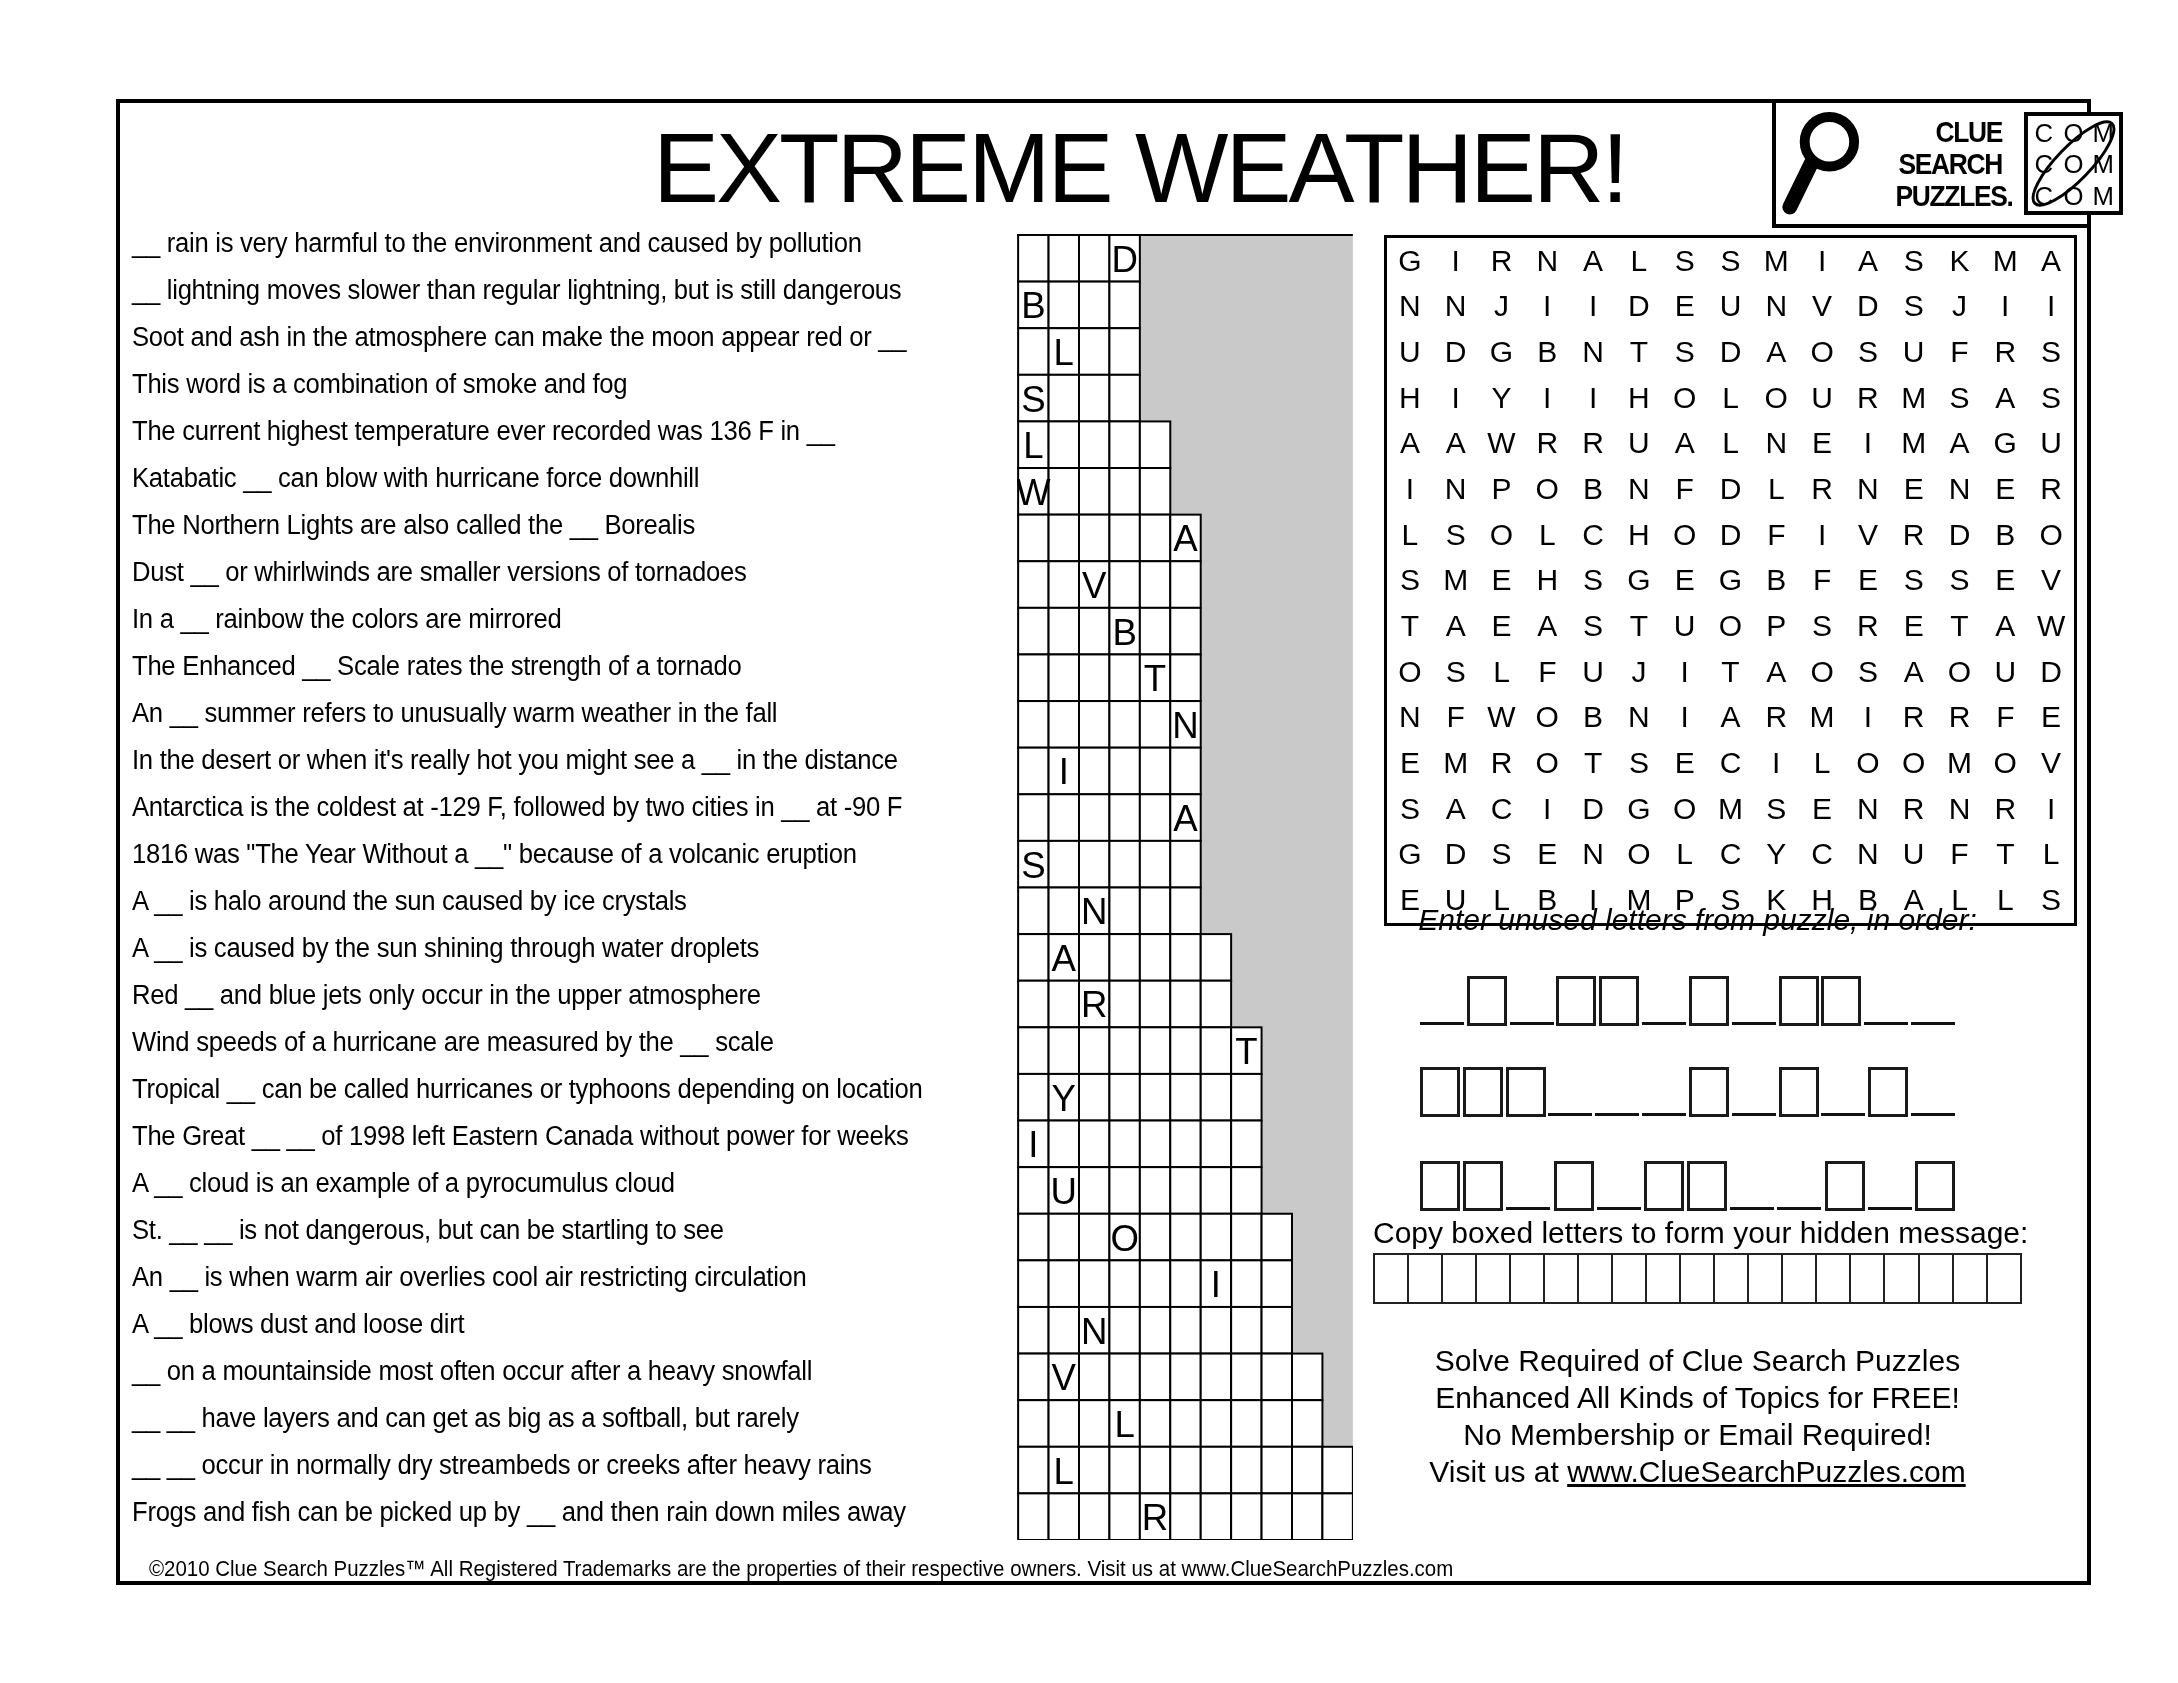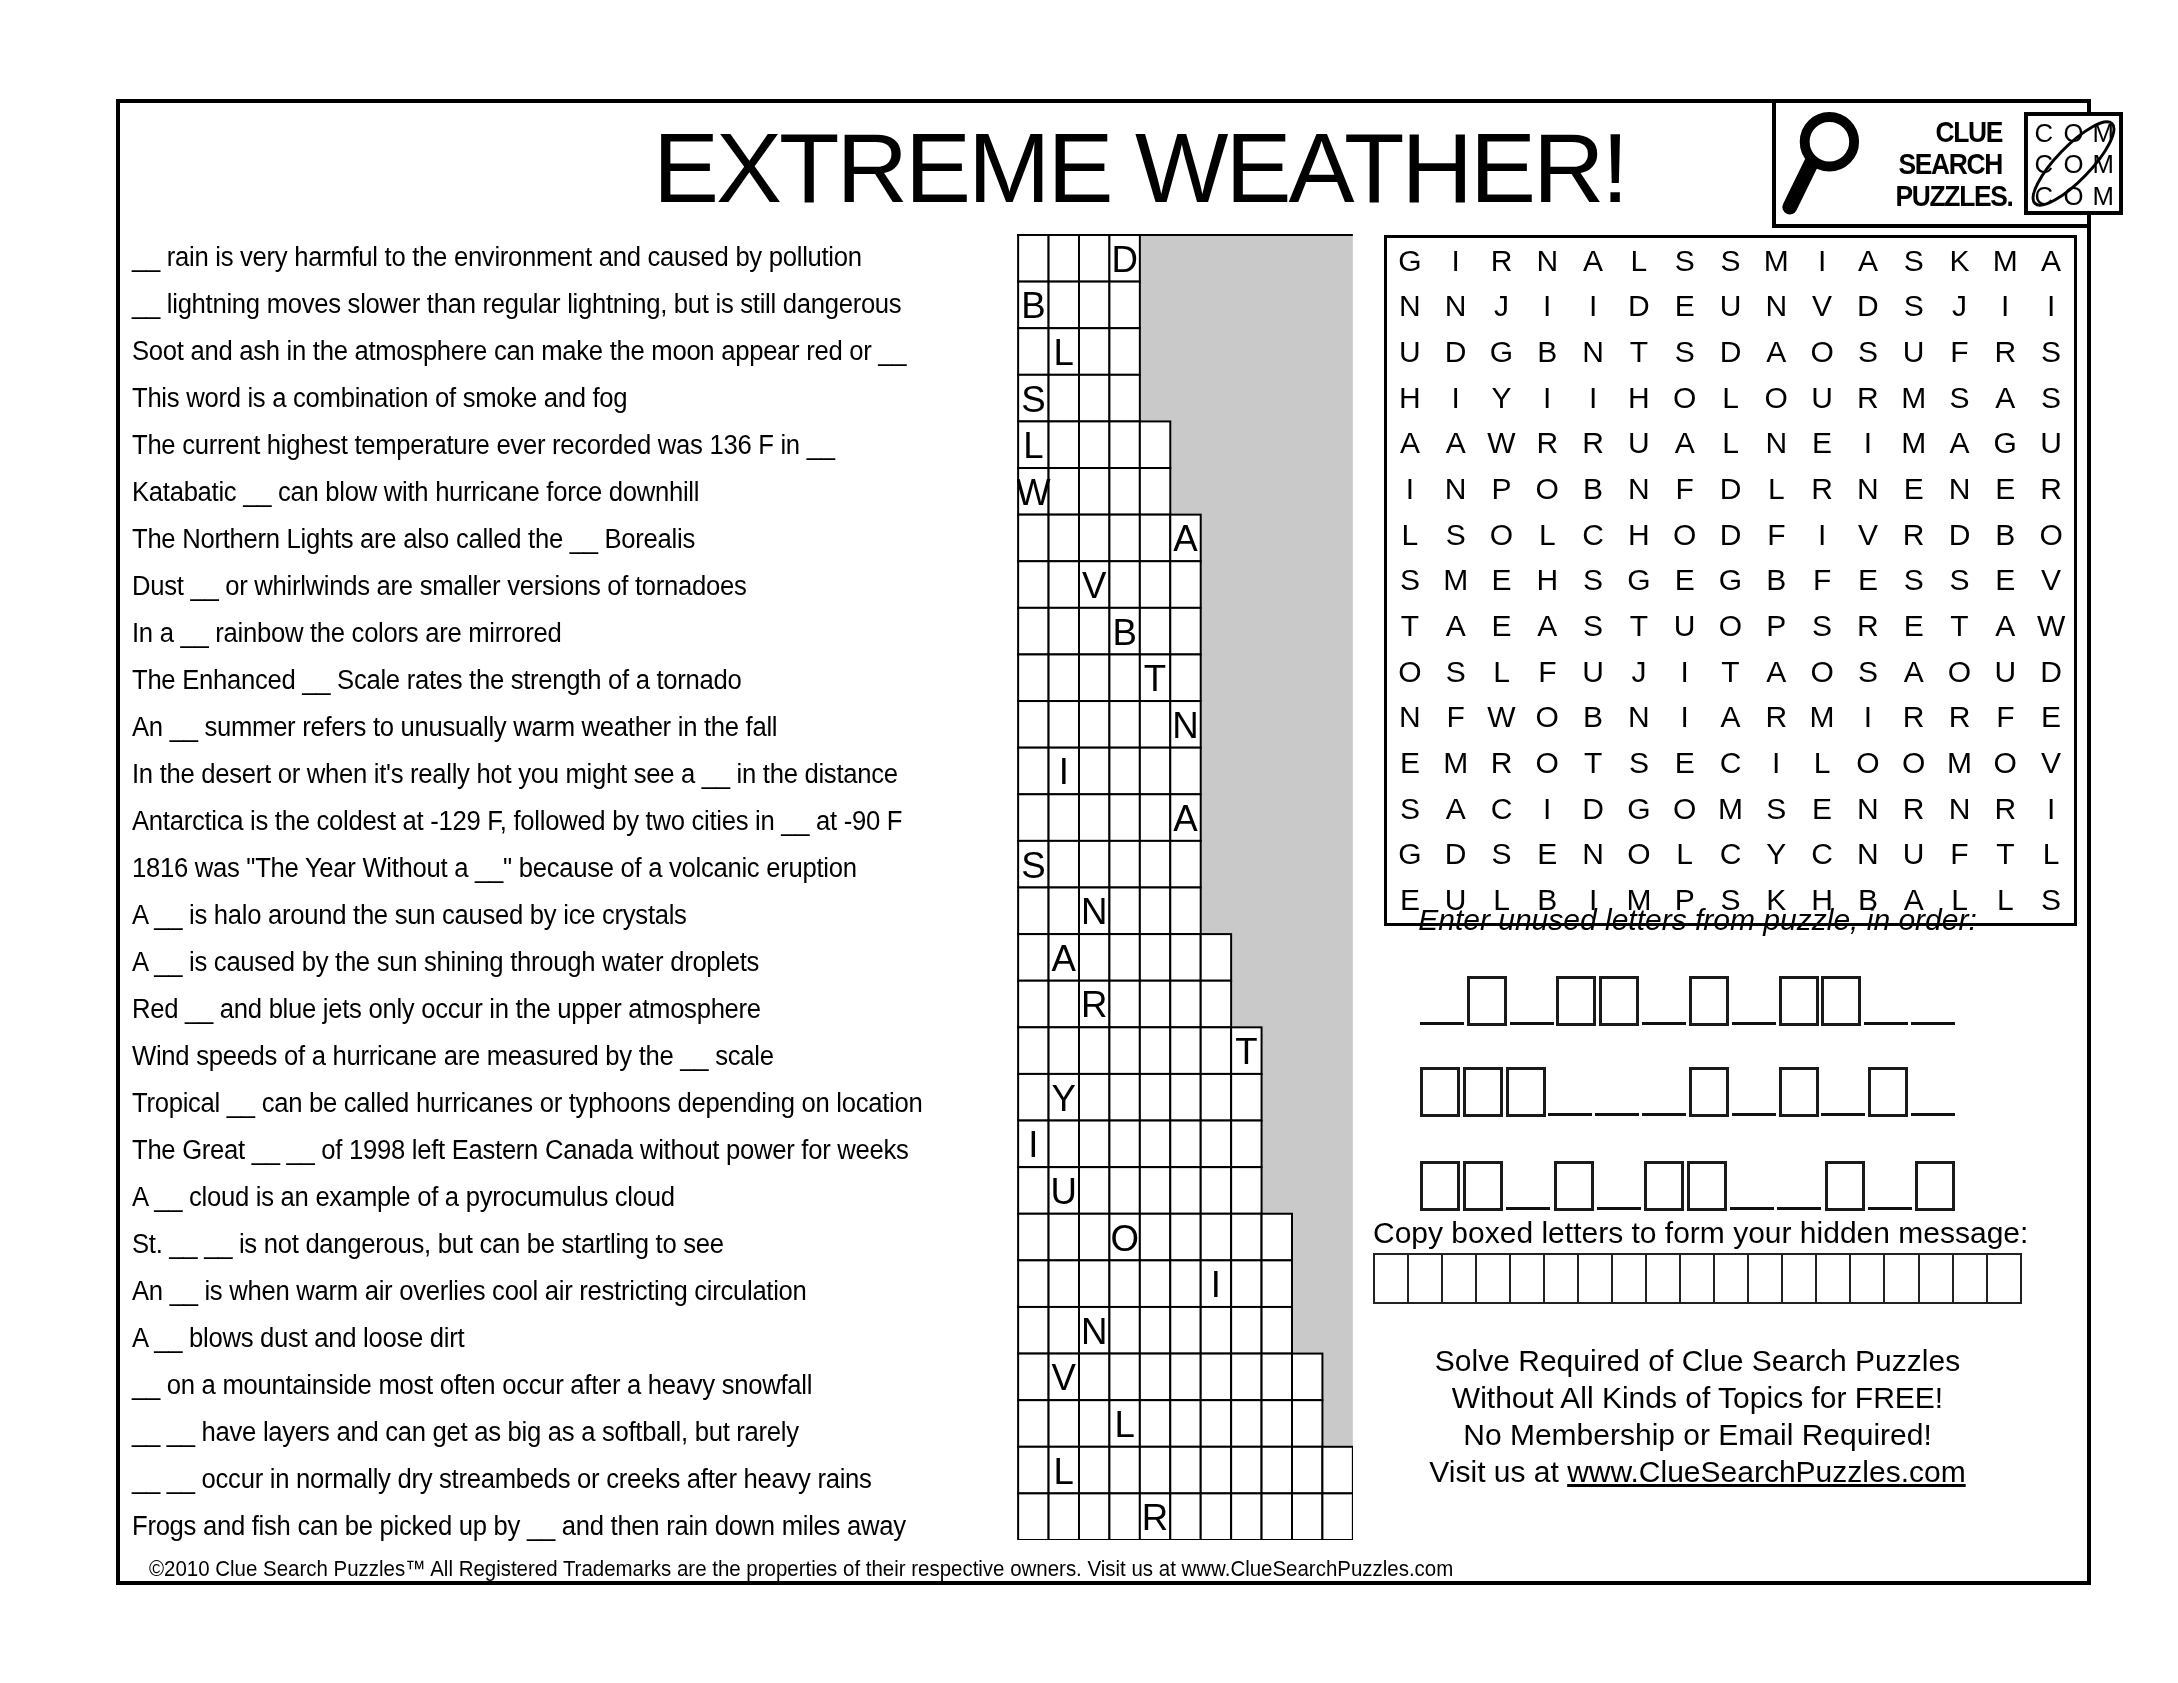--- a/index.html
+++ b/index.html
@@ -13,21 +13,21 @@
   
   #logo{position:absolute;left:1772px;top:99px;width:319px;height:129px;
         border:4px solid #000;box-sizing:border-box;background:#fff;
         display:flex;align-items:center;justify-content:flex-start;gap:18px;}
   #logo .mag{width:85px;height:115px;flex:0 0 auto;margin-left:2px;}
   #logo .brand{flex:0 0 auto;width:121px;text-align:right;font-weight:bold;
         font-size:30px;line-height:32px;letter-spacing:-1.5px;
         transform:scaleX(.88);transform-origin:right center;}
   #logo .combox{flex:0 0 auto;width:99px;height:103px;margin-left:4px;}
   
-  #clue-list{position:absolute;left:132px;top:234px;width:891px;}
+  #clue-list{position:absolute;left:132px;top:220px;width:891px;}
   .clue{height:47px;line-height:47px;font-size:27px;letter-spacing:-0.3px;
         white-space:nowrap;transform:scaleX(.95);transform-origin:left center;}
   
   #crossword{position:absolute;left:1017px;top:234px;}
   
   #word-search{position:absolute;left:1384px;top:235px;width:693px;height:691px;
         border:3px solid #000;box-sizing:border-box;background:#fff;
         display:grid;grid-template-columns:repeat(15,1fr);grid-template-rows:repeat(15,1fr);}
   .ws-letter{display:flex;align-items:center;justify-content:center;font-size:30px;}
   
@@ -636,20 +636,20 @@
       <div class="msg-cell"></div>
       <div class="msg-cell"></div>
       <div class="msg-cell"></div>
       <div class="msg-cell"></div>
       <div class="msg-cell"></div>
       <div class="msg-cell"></div>
     </div>
 
   <div id="promo">
     <div>Solve Required of Clue Search Puzzles</div>
-    <div>Without All Kinds of Topics for FREE!</div>
+    <div>Enhanced All Kinds of Topics for FREE!</div>
     <div>No Membership or Email Required!</div>
     <div><span>Visit us at </span><span class="url">www.ClueSearchPuzzles.com</span></div>
   </div>
 
   <div id="page-footer">©2010 Clue Search Puzzles™ All Registered Trademarks are the properties of their respective owners. Visit us at www.ClueSearchPuzzles.com</div>
 </div>
 
 
 </body></html>

